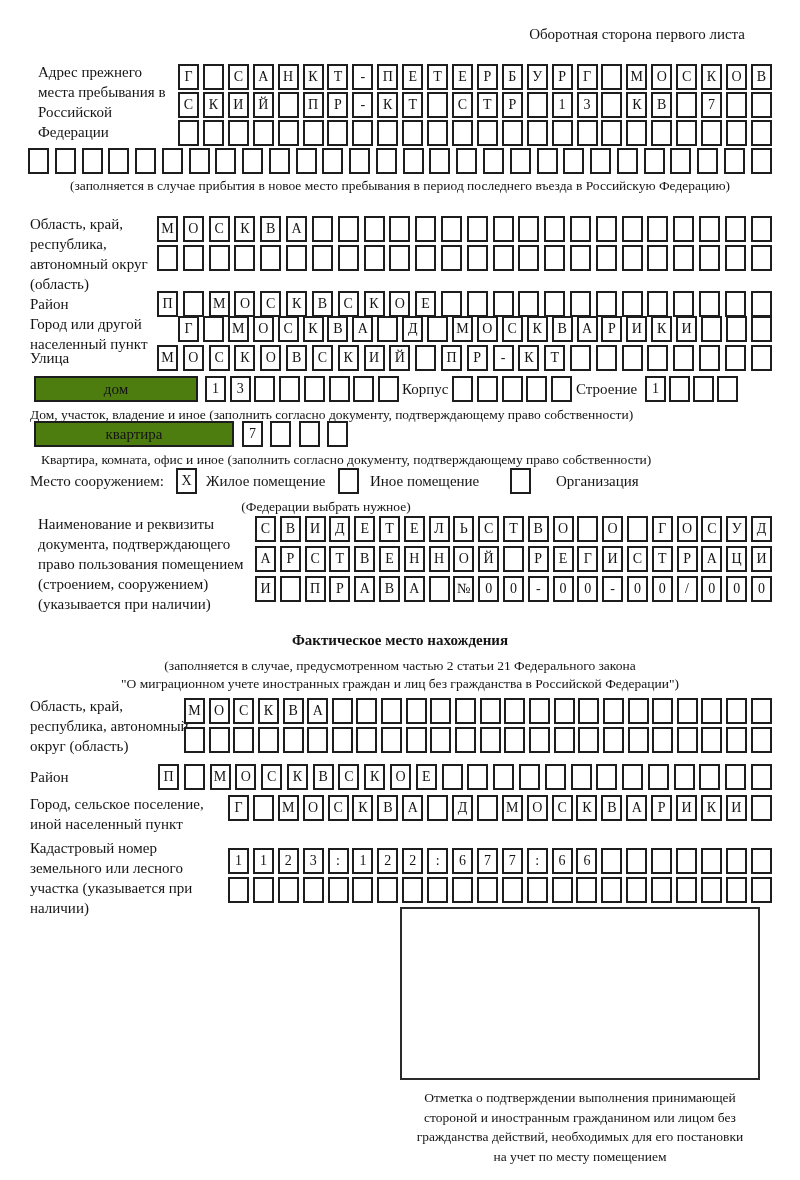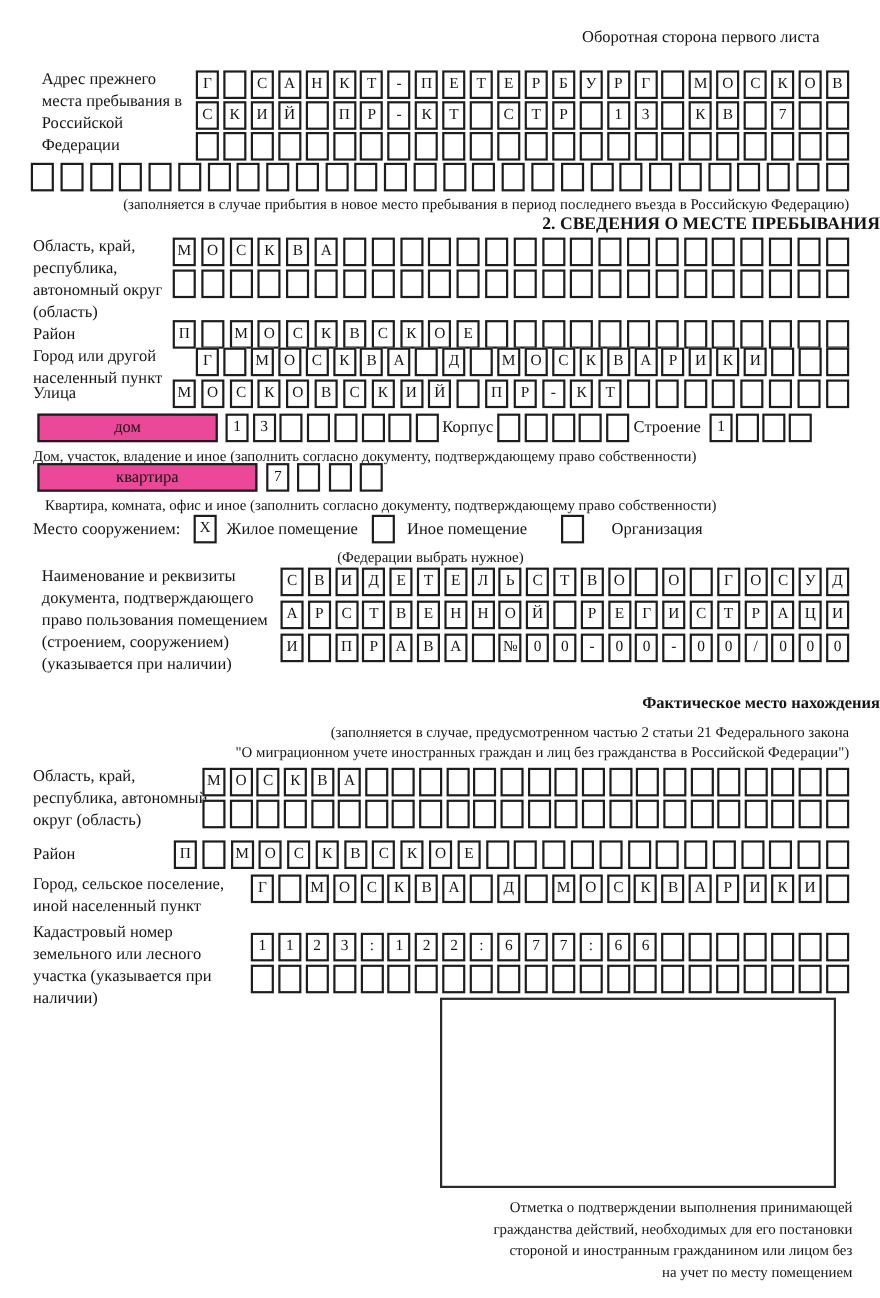--- a/index.html
+++ b/index.html
@@ -1,26 +1,26 @@
 <!DOCTYPE html>
 <html><head>
 <meta charset="utf-8">
 <style>
   html,body{margin:0;padding:0;background:#ffffff;}
   .page{position:relative;width:800px;height:1180px;background:#fff;
         font-family:"Liberation Serif","DejaVu Serif",serif;color:#141414;overflow:hidden;}
   .abs{position:absolute;}
   .label{font-size:15px;line-height:20px;}
   .note{font-size:13.5px;line-height:18px;}
-  .center{text-align:right;}
+  .center{text-align:center;}
   .bold{font-weight:bold;}
   .cells{position:absolute;display:flex;justify-content:space-between;height:26px;}
   .cell{width:21px;height:26px;border:2px solid #1d1d1d;box-sizing:border-box;background:#fff;
         display:flex;align-items:center;justify-content:center;font-size:14px;line-height:1;flex:none;}
-  .typebox{position:absolute;border:2px solid #1d1d1d;box-sizing:border-box;background:#ec4899;
+  .typebox{position:absolute;border:2px solid #1d1d1d;box-sizing:border-box;background:#4d7c0f;
         display:flex;align-items:center;justify-content:center;font-size:15px;height:26px;}
   .stamp{position:absolute;border:2px solid #2a2a2a;box-sizing:border-box;background:#fff;}
 </style>
 </head>
 <body>
 
 <div class="page">
 
   <div class="abs label" style="left:38px;top:62px;width:130px;">Адрес прежнего места пребывания в Российской Федерации</div>
 
@@ -128,21 +128,20 @@
       <span class="cell"></span>
       <span class="cell"></span>
       <span class="cell"></span>
       <span class="cell"></span>
       <span class="cell"></span>
       <span class="cell"></span>
       <span class="cell"></span>
     </div>
   <div class="abs note center" style="left:28px;top:177px;width:744px;">(заполняется в случае прибытия в новое место пребывания в период последнего въезда в Российскую Федерацию)</div>
 
-  <div class="abs label bold center" style="left:0;top:194px;width:800px;font-size:16px;">2. СВЕДЕНИЯ О МЕСТЕ ПРЕБЫВАНИЯ</div>
 
   <div class="abs label" style="left:30px;top:214px;width:120px;">Область, край, республика, автономный округ (область)</div>
   <div class="cells" style="left:157px;top:216px;width:615px;">
       <span class="cell">М</span>
       <span class="cell">О</span>
       <span class="cell">С</span>
       <span class="cell">К</span>
       <span class="cell">В</span>
       <span class="cell">А</span>
       <span class="cell"></span>
@@ -556,18 +555,18 @@
       <span class="cell"></span>
       <span class="cell"></span>
       <span class="cell"></span>
       <span class="cell"></span>
       <span class="cell"></span>
     </div>
 
   <div class="stamp" style="left:400px;top:907px;width:360px;height:173px;"></div>
   <div class="abs note center" style="left:385px;top:1088px;width:390px;line-height:19.5px;">
     <div>Отметка о подтверждении выполнения принимающей</div>
+    <div>стороной и иностранным гражданином или лицом без</div>
     <div>гражданства действий, необходимых для его постановки</div>
-    <div>стороной и иностранным гражданином или лицом без</div>
     <div>на учет по месту помещением</div>
   </div>
 
 </div>
 
 </body></html>

